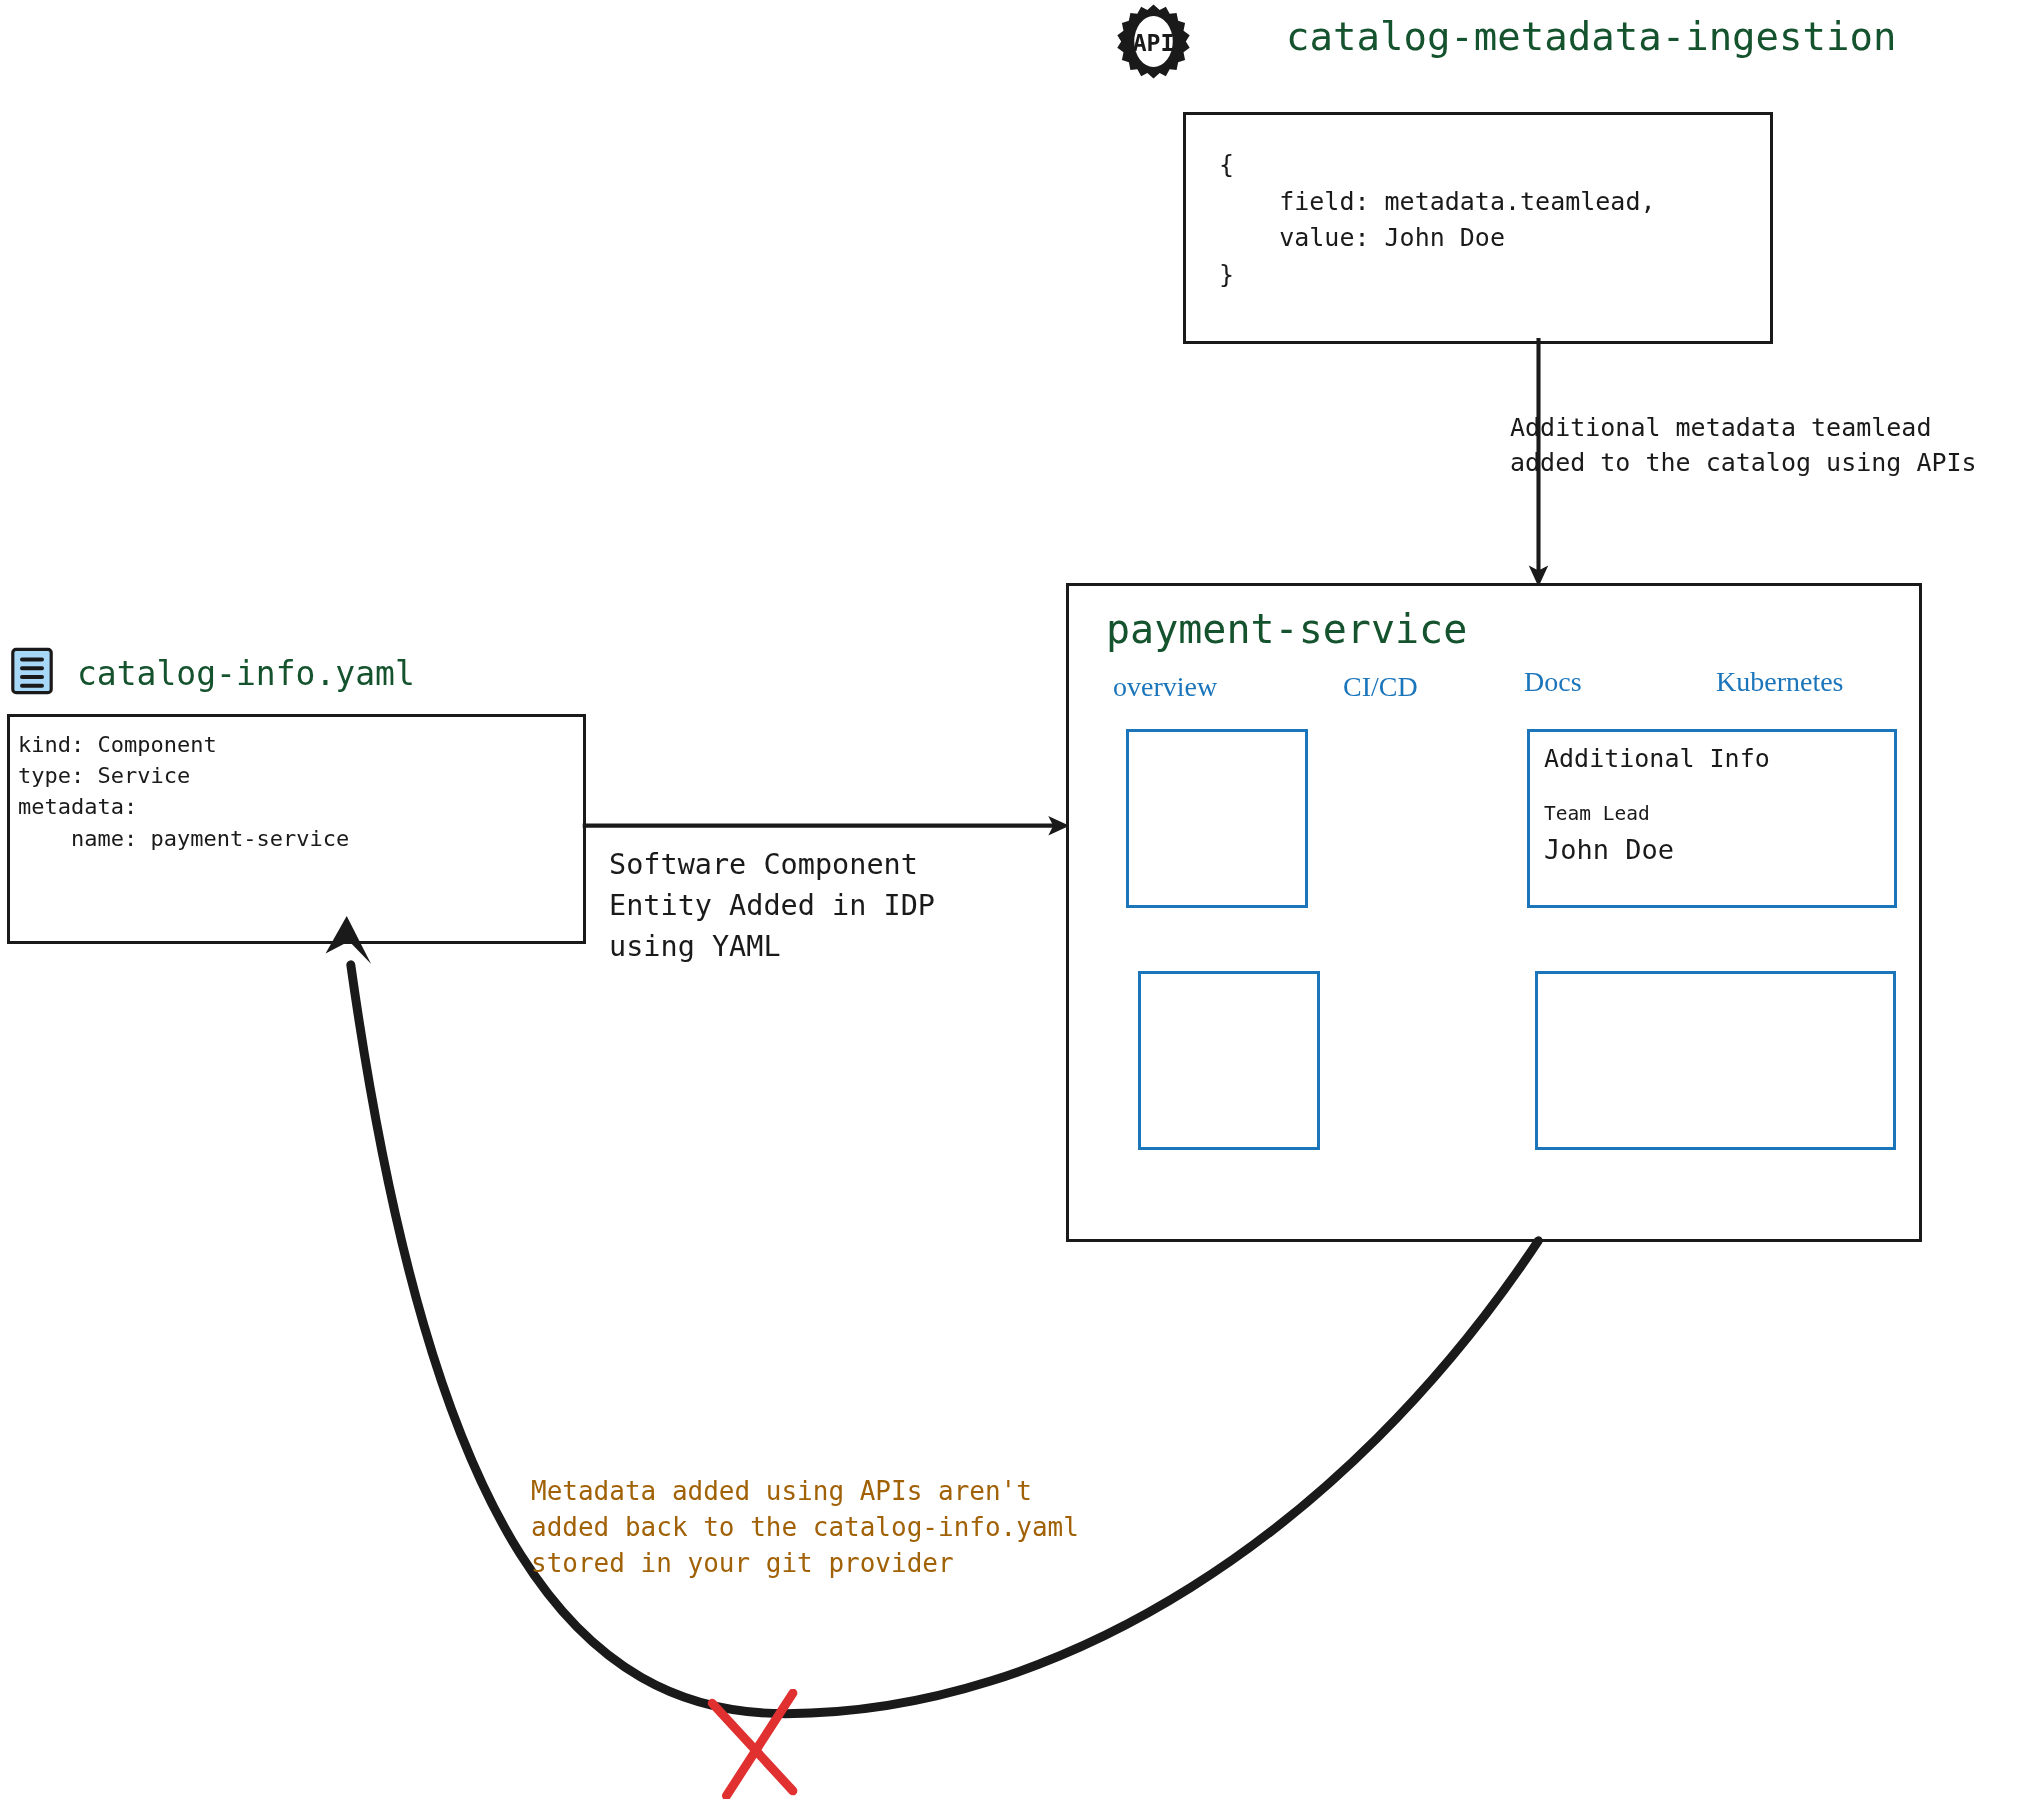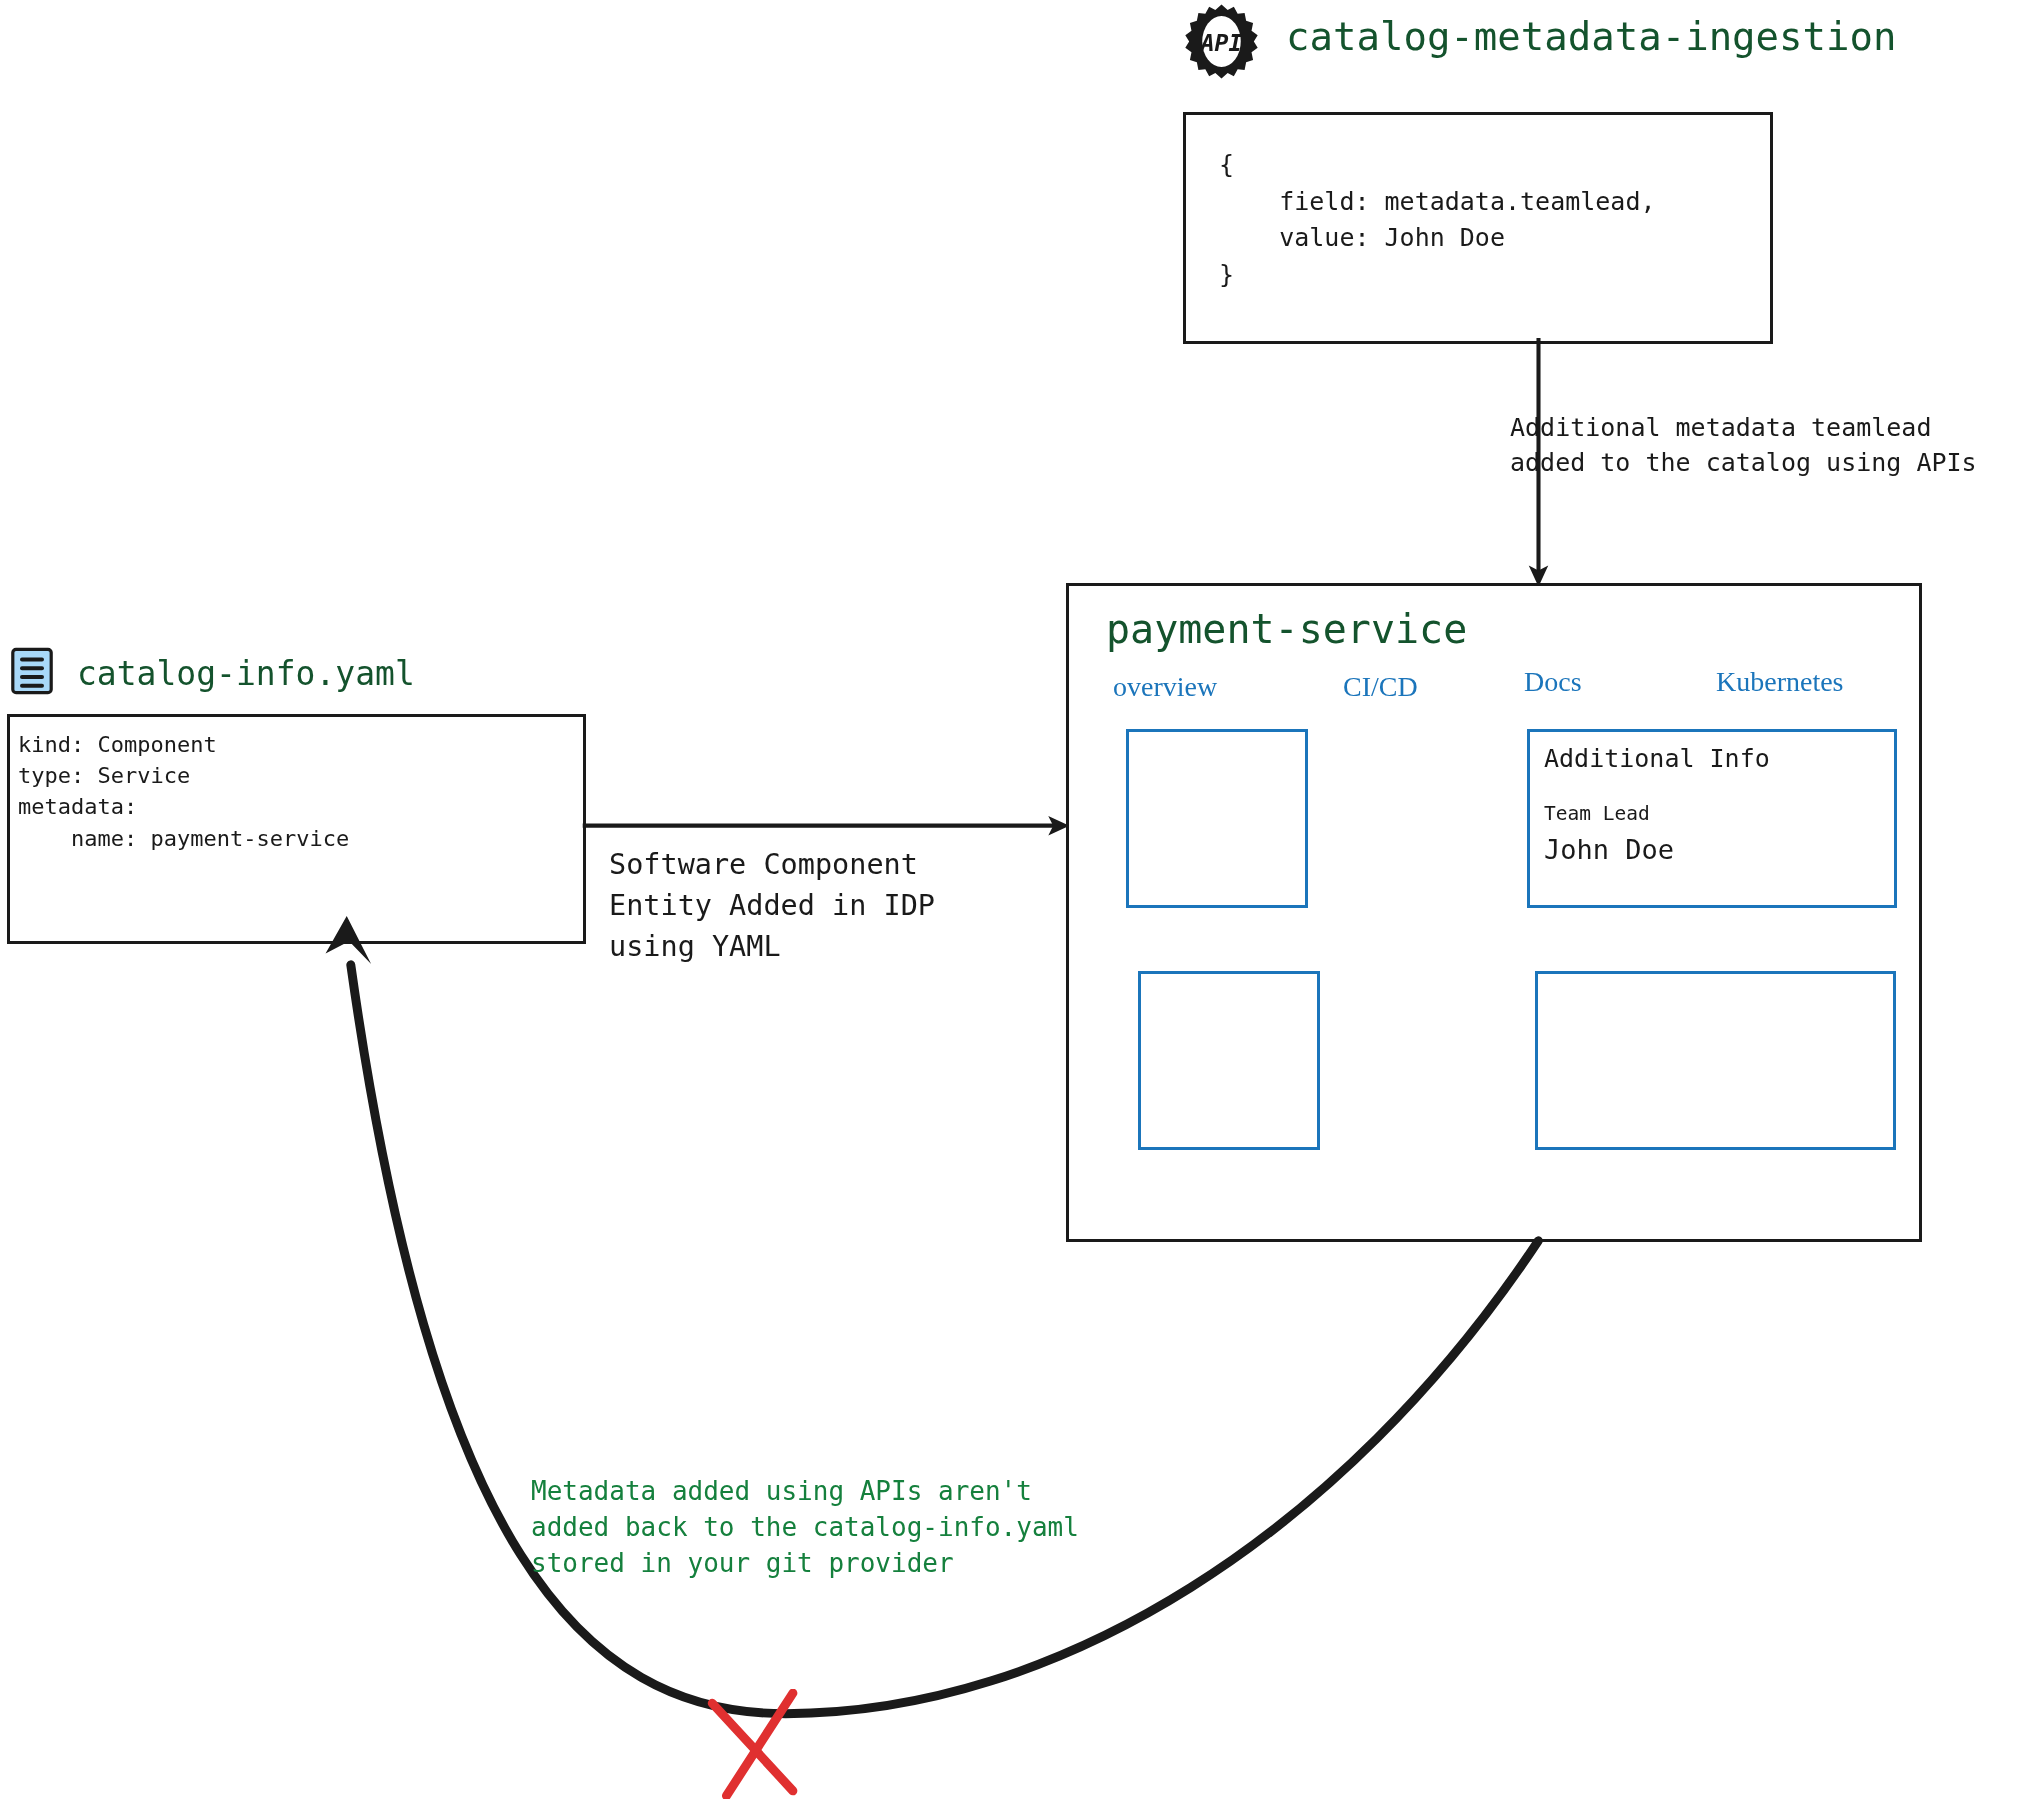--- a/index.html
+++ b/index.html
@@ -30,21 +30,21 @@
     white-space: pre;
     line-height: 1.1;
   }
 
   
   #api-title {
     left: 1286px; top: 16.3px;
     font-size: 39px;
     letter-spacing: 0px;
   }
-  #api-gear { left: 1183px; top: 3.3px; width: 77px; height: 77px; font-style: italic; }
+  #api-gear { left: 1115px; top: 3.3px; width: 77px; height: 77px; }
 
   #api-json-box {
     left: 1183px; top: 112px;
     width: 590px; height: 232px;
     border: 3.7px solid #1a1a1a;
     background: #ffffff;
     box-sizing: border-box;
   }
   #api-json-text {
     left: 1219px; top: 147px;
@@ -134,21 +134,21 @@
     font-size: 27px;
   }
 
   
   #curve-arrow { left: 244px; top: 916px; width: 1323px; height: 875px; }
 
   
   #red-note {
     left: 531px; top: 1474px;
     font-family: "DejaVu Sans Mono", "Liberation Mono", monospace;
-    color: #15803d;
+    color: #a16207;
     white-space: pre;
     font-size: 26px;
     line-height: 1.38;
   }
 
   
   #red-x { left: 704px; top: 1689px; width: 102px; height: 110px; }
 </style>
 </head>
 <body>

